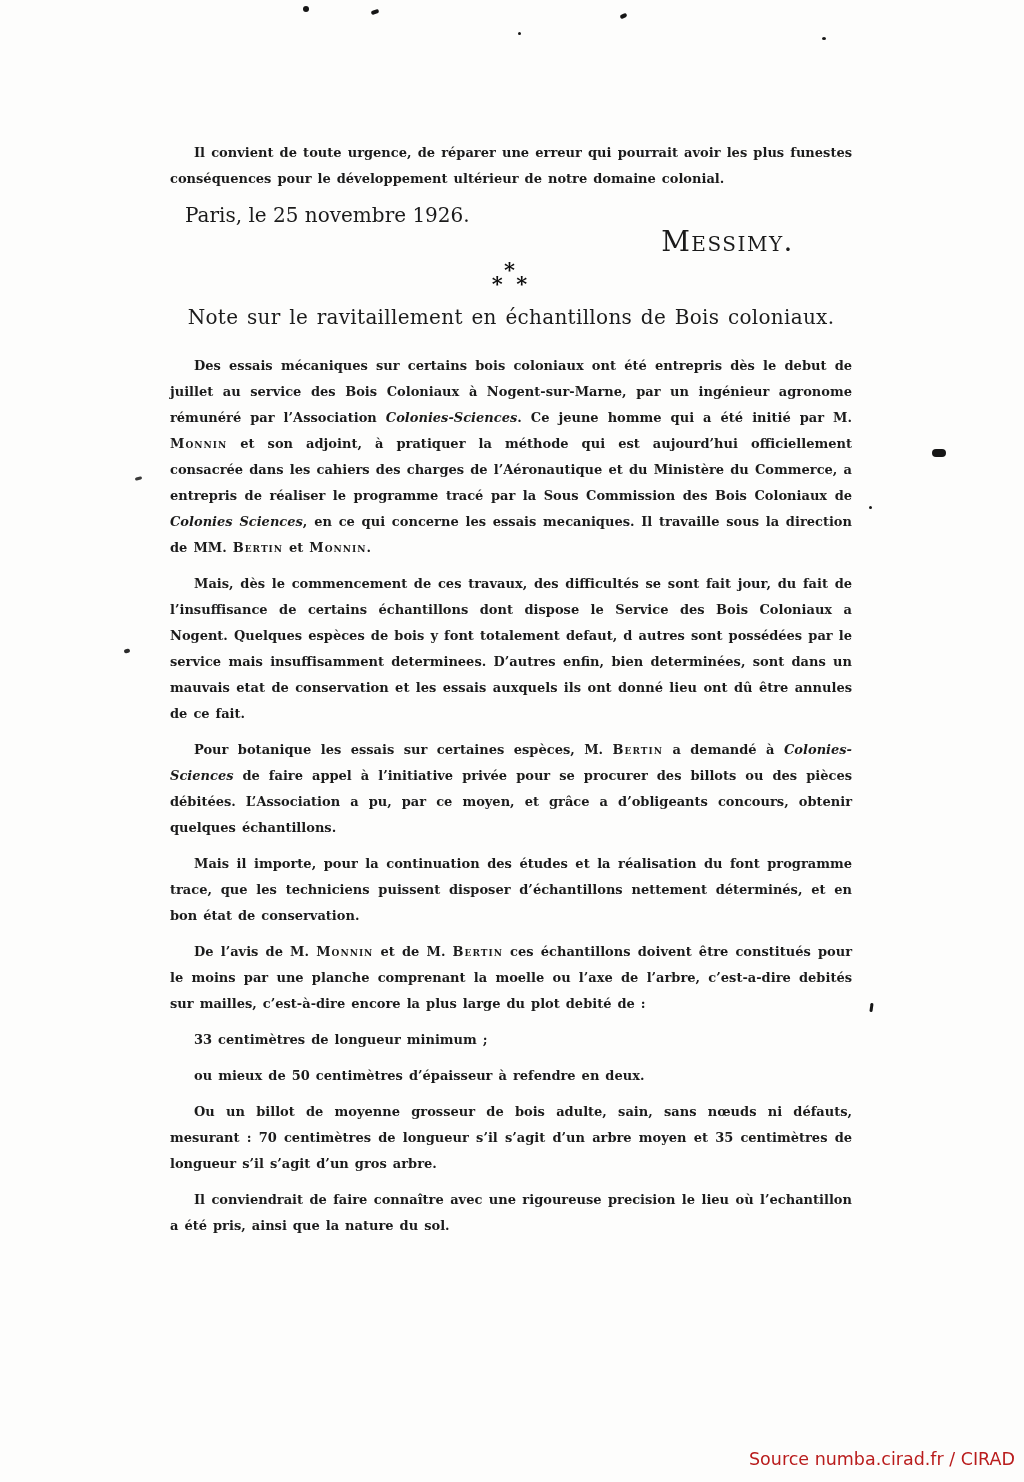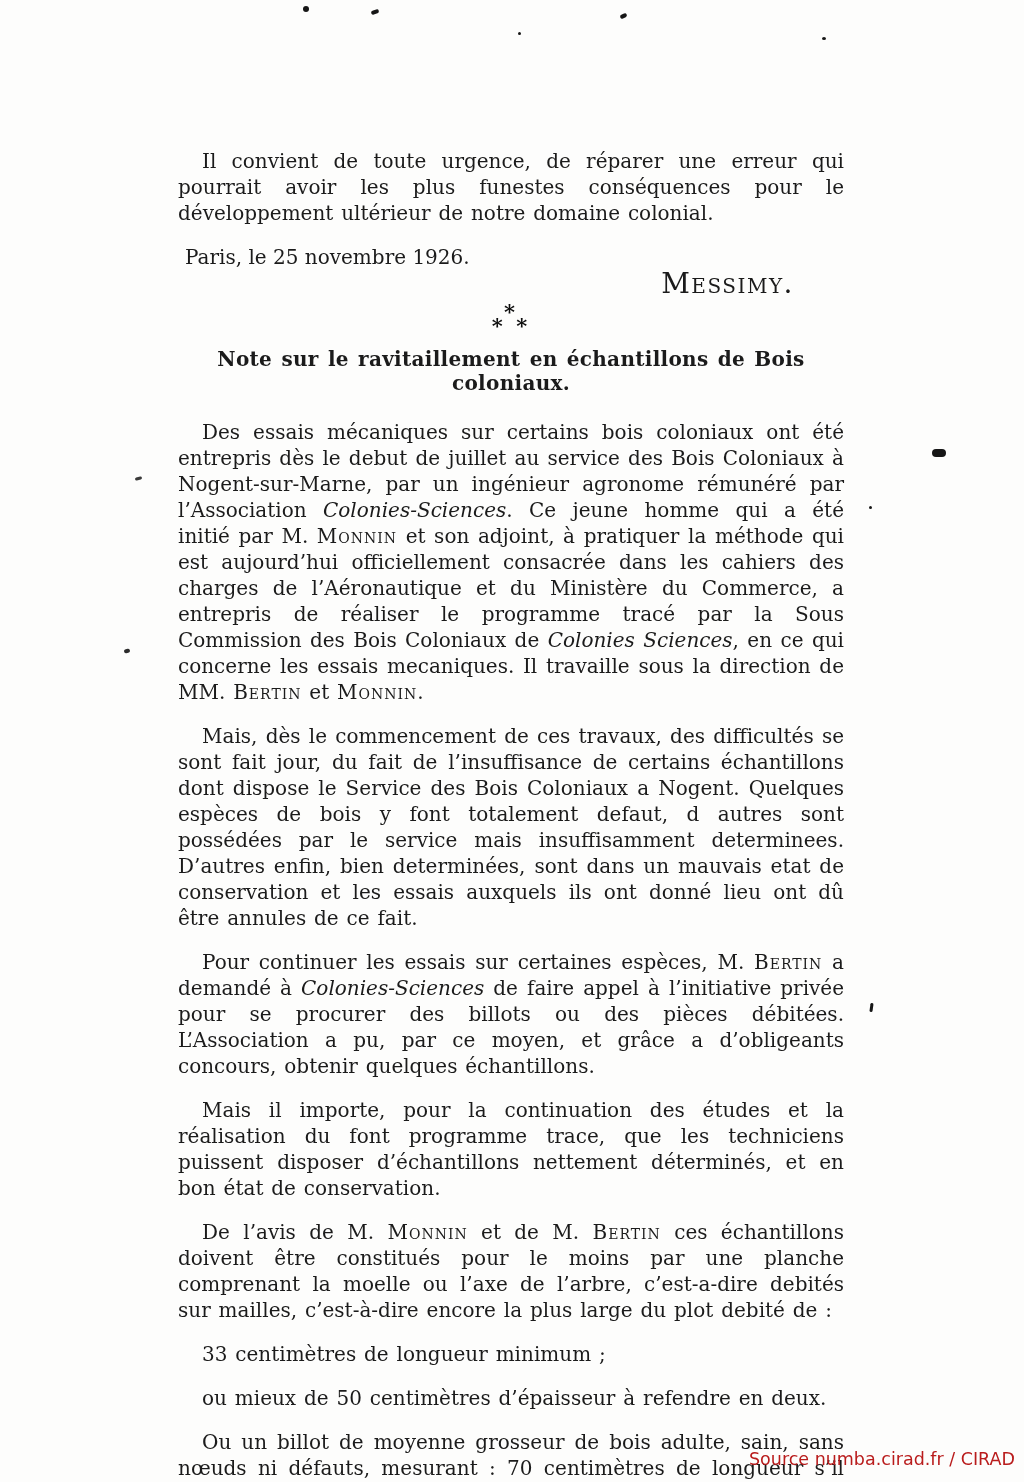--- a/index.html
+++ b/index.html
@@ -21,26 +21,27 @@
     text-align: center;
     font-weight: bold;
     font-size: 20px;
     letter-spacing: 2px;
   }
   .content {
     position: absolute;
     top: 130px; left: 160px; width: 702px;
   }
   p.para {
-    margin: 18px;
-    font-size: 20px;
+    margin: 10px;
+    font-size: 13px;
     line-height: 26px;
     text-align: justify;
     text-indent: 24px;
     word-spacing: 1.5px;
+    font-weight: bold;
   }
   p.dateline {
     margin: 1px;
     font-size: 20px;
     line-height: 26px;
     text-indent: 24px;
     text-align: left;
   }
   p.signature {
     margin: 0;
@@ -56,21 +57,21 @@
     text-align: center;
     margin: 8px 0 4px 0;
     font-size: 21px;
     font-weight: bold;
     color: #0d0d0d;
   }
   .asterism span { display: block; line-height: 14px; letter-spacing: 3px; }
   h1.note-title {
     margin: 14px 0 24px 0;
     font-size: 20px;
-    font-weight: bold;
+    font-weight: normal;
     text-align: center;
     letter-spacing: 0.3px;
     word-spacing: 2px;
   }
   .s-i  { font-style: italic; }
   .s-sc { font-variant: small-caps; letter-spacing: 1px; }
   .watermark {
     position: absolute;
     right: 9px; bottom: 13px;
     font-family: "DejaVu Sans", "Liberation Sans", sans-serif;
@@ -108,21 +109,21 @@
 
     <div class="asterism">
       <span>*</span>
       <span>* *</span>
     </div>
 
     <h1 class="note-title">Note sur le ravitaillement en échantillons de Bois coloniaux.</h1>
 
     <p class="para"><span>Des essais mécaniques sur certains bois coloniaux ont été entrepris dès le debut de juillet au service des Bois Coloniaux à Nogent-sur-Marne, par un ingénieur agronome rémunéré par l’Association </span><span class="s-i">Colonies-Sciences</span><span>. Ce jeune homme qui a été initié par M. </span><span class="s-sc">Monnin</span><span> et son adjoint, à pratiquer la méthode qui est aujourd’hui officiellement consacrée dans les cahiers des charges de l’Aéronautique et du Ministère du Commerce, a entrepris de réaliser le programme tracé par la Sous Commission des Bois Coloniaux de </span><span class="s-i">Colonies Sciences</span><span>, en ce qui concerne les essais mecaniques. Il travaille sous la direction de MM. </span><span class="s-sc">Bertin</span><span> et </span><span class="s-sc">Monnin</span><span>.</span></p>
     <p class="para"><span>Mais, dès le commencement de ces travaux, des difficultés se sont fait jour, du fait de l’insuffisance de certains échantillons dont dispose le Service des Bois Coloniaux a Nogent. Quelques espèces de bois y font totalement defaut, d autres sont possédées par le service mais insuffisamment determinees. D’autres enfin, bien determinées, sont dans un mauvais etat de conservation et les essais auxquels ils ont donné lieu ont dû être annules de ce fait.</span></p>
-    <p class="para"><span>Pour continuer les essais sur certaines espèces, M. </span><span class="s-sc">Bertin</span><span> a demandé à </span><span class="s-i">Colonies-Sciences</span><span> de faire appel à l’initiative privée pour se procurer des billots ou des pièces débitées. L’Association a pu, par ce moyen, et grâce a d’obligeants concours, obtenir quelques échantillons.</span></p>
+    <p class="para"><span>Pour botanique les essais sur certaines espèces, M. </span><span class="s-sc">Bertin</span><span> a demandé à </span><span class="s-i">Colonies-Sciences</span><span> de faire appel à l’initiative privée pour se procurer des billots ou des pièces débitées. L’Association a pu, par ce moyen, et grâce a d’obligeants concours, obtenir quelques échantillons.</span></p>
     <p class="para"><span>Mais il importe, pour la continuation des études et la réalisation du font programme trace, que les techniciens puissent disposer d’échantillons nettement déterminés, et en bon état de conservation.</span></p>
     <p class="para"><span>De l’avis de M. </span><span class="s-sc">Monnin</span><span> et de M. </span><span class="s-sc">Bertin</span><span> ces échantillons doivent être constitués pour le moins par une planche comprenant la moelle ou l’axe de l’arbre, c’est-a-dire debités sur mailles, c’est-à-dire encore la plus large du plot debité de :</span></p>
     <p class="para"><span>33 centimètres de longueur minimum ;</span></p>
     <p class="para"><span>ou mieux de 50 centimètres d’épaisseur à refendre en deux.</span></p>
     <p class="para"><span>Ou un billot de moyenne grosseur de bois adulte, sain, sans nœuds ni défauts, mesurant : 70 centimètres de longueur s’il s’agit d’un arbre moyen et 35 centimètres de longueur s’il s’agit d’un gros arbre.</span></p>
     <p class="para"><span>Il conviendrait de faire connaître avec une rigoureuse precision le lieu où l’echantillon a été pris, ainsi que la nature du sol.</span></p>
 
   </div>
 
   <div class="watermark">Source numba.cirad.fr / CIRAD</div>

